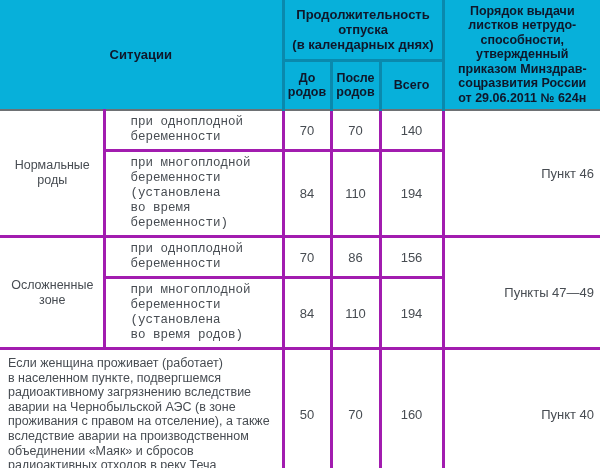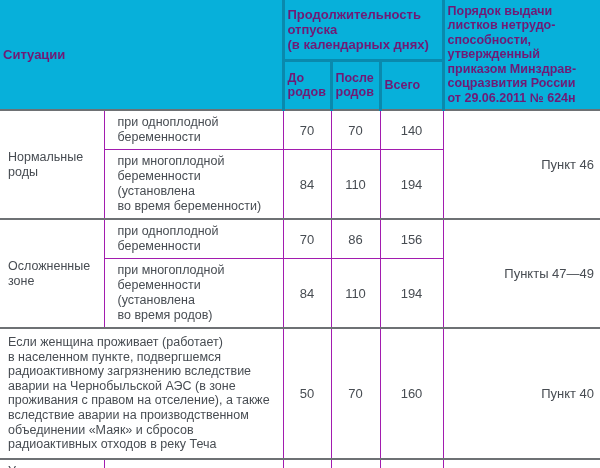--- a/index.html
+++ b/index.html
@@ -11,55 +11,56 @@
     font-family:"Liberation Sans", sans-serif;
   }
   table.grid {
     border-collapse:collapse;
     table-layout:fixed;
     width:600px;
   }
   
   thead th {
     background:#07b0da;
-    color:#701a75;
+    color:#0f172a;
     font-weight:bold;
-    text-align:left;
+    text-align:center;
     vertical-align:middle;
     white-space:pre-line;
     padding:2px 3px;
     border:0 solid #0a89ad;
   }
   tr.head-main { height:60px; }
   tr.head-sub  { height:50px; }
   .th-situations { font-size:13px; }
   .th-duration  { font-size:13px; line-height:15px; border-left-width:3px; }
   .th-order     { font-size:12.5px; line-height:14.5px; border-left-width:3px; }
   .th-sub-col   { font-size:12.5px; line-height:14px; border-left-width:3px; border-top-width:3px; }
   
   tbody td {
     background:#ffffff;
     color:#474c52;
     font-size:12.5px;
     vertical-align:middle;
-    border:1px solid #a21caf;
+    border:3px solid #a21caf;
     white-space:pre-line;
     padding:4px 6px;
   }
   tr.section-start > td { border-top:2px solid #6e7174; }
   td.group {
     border-left:none;
-    text-align:left;
+    text-align:center;
     padding-left:8px;
     line-height:15px;
   }
   td.sub {
     text-align:left;
-    padding-left:13px;
+    padding-left:25px;
     line-height:15px;
+    font-family:Liberation Mono, monospace;
   }
   td.num {
     text-align:center;
     font-size:13px;
     padding:0 12px;
   }
   td.para {
     text-align:right;
     border-right:none;
     font-size:13px;

